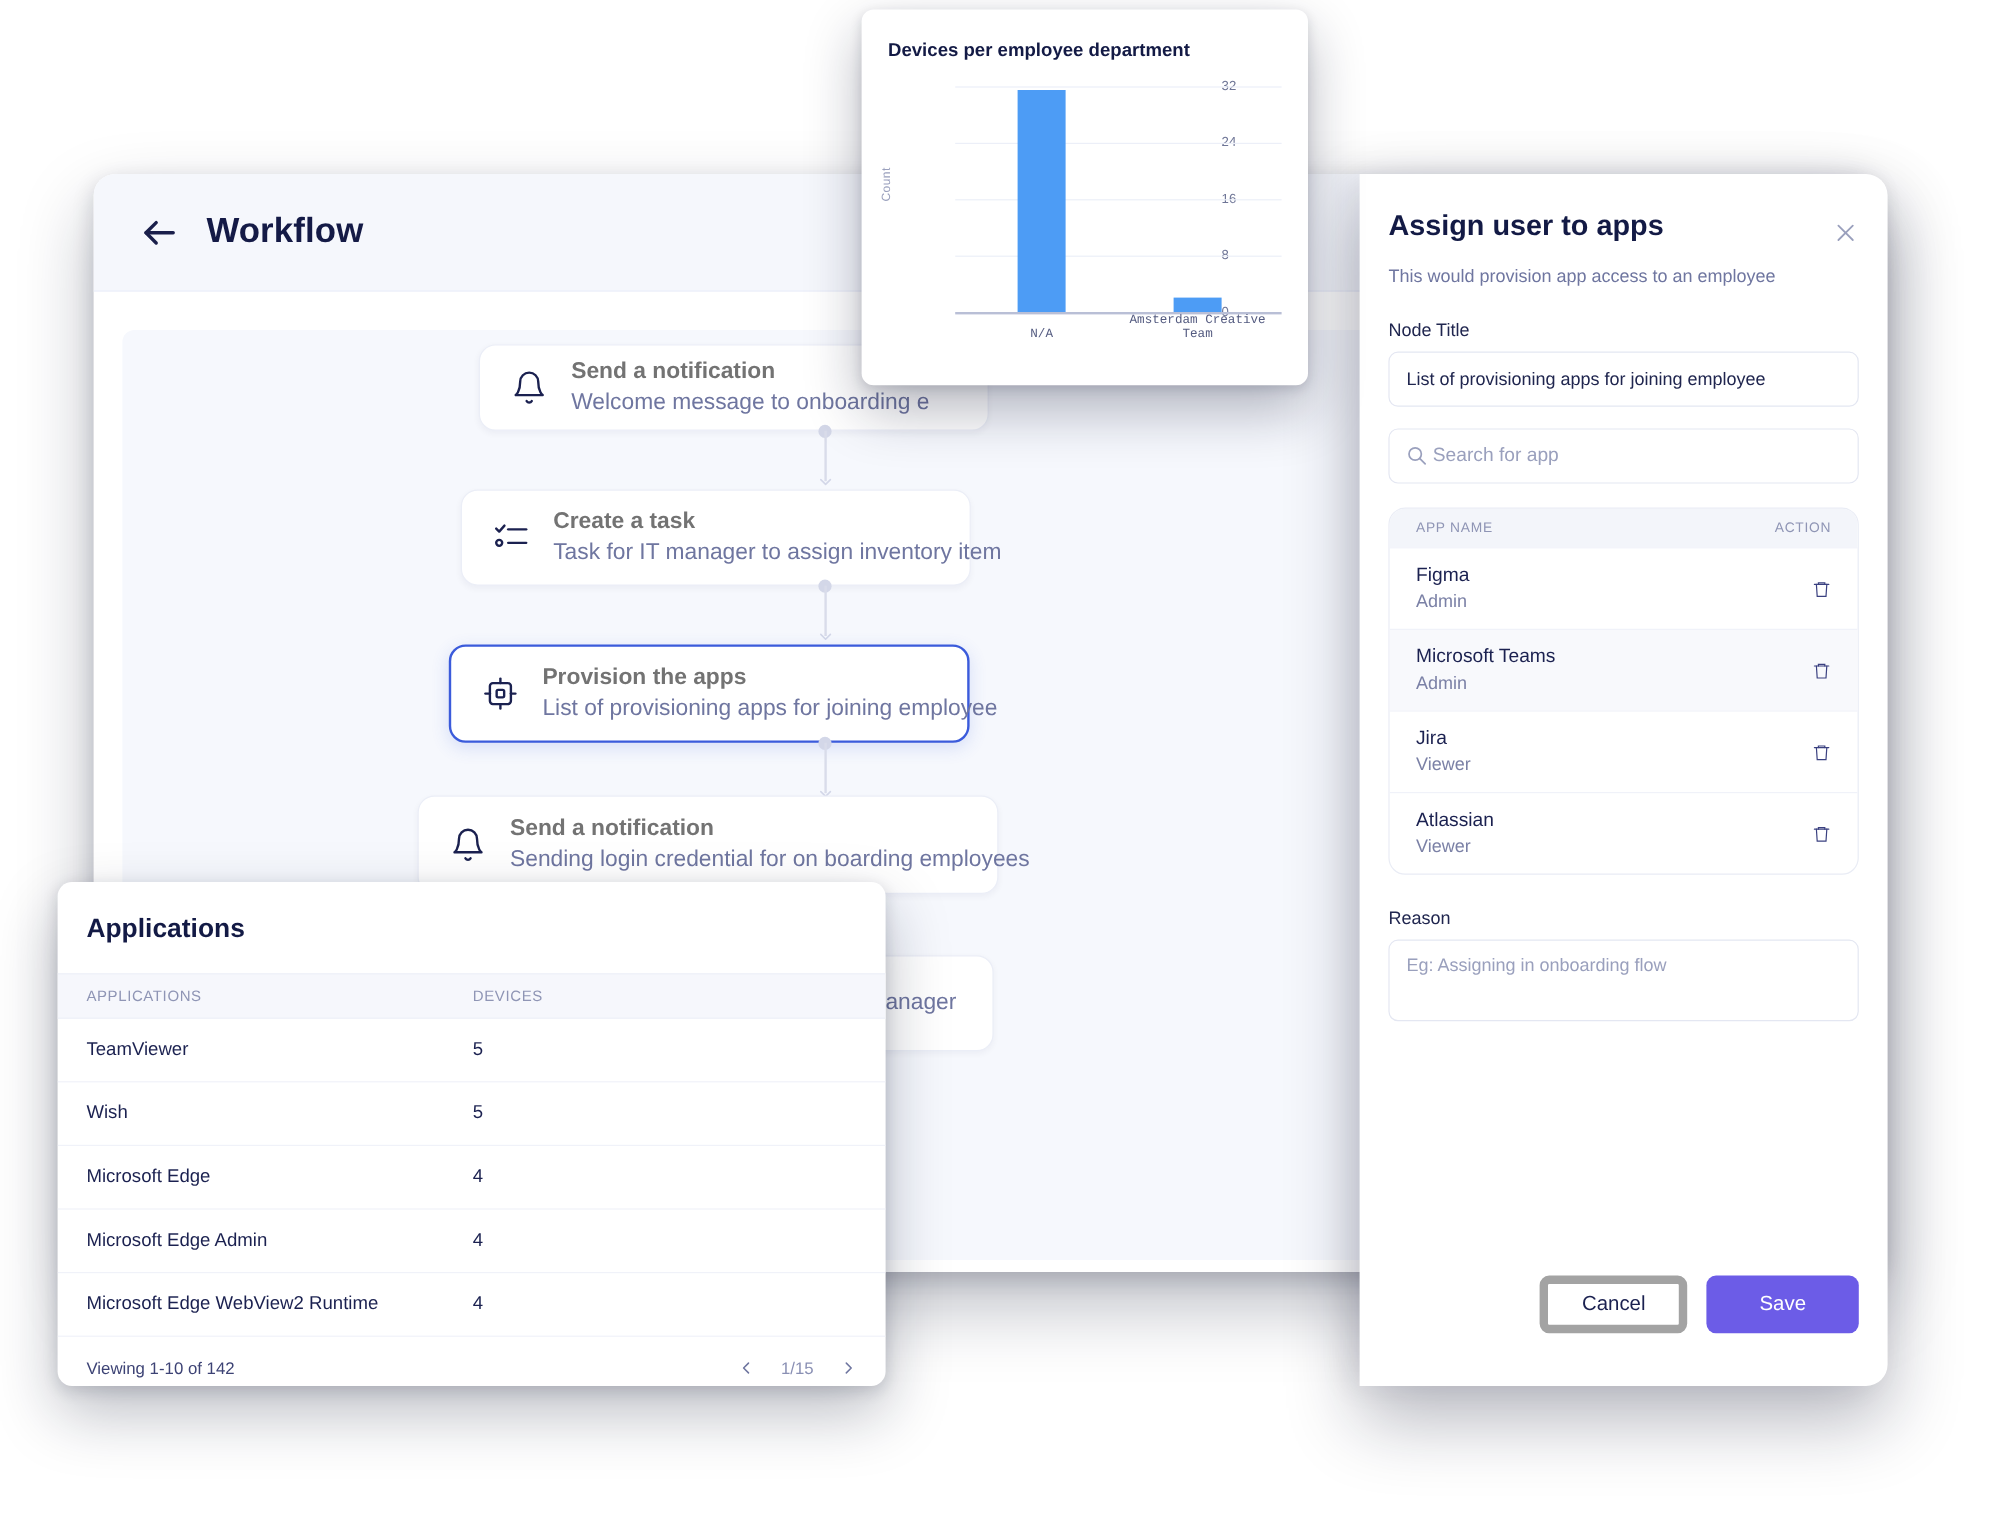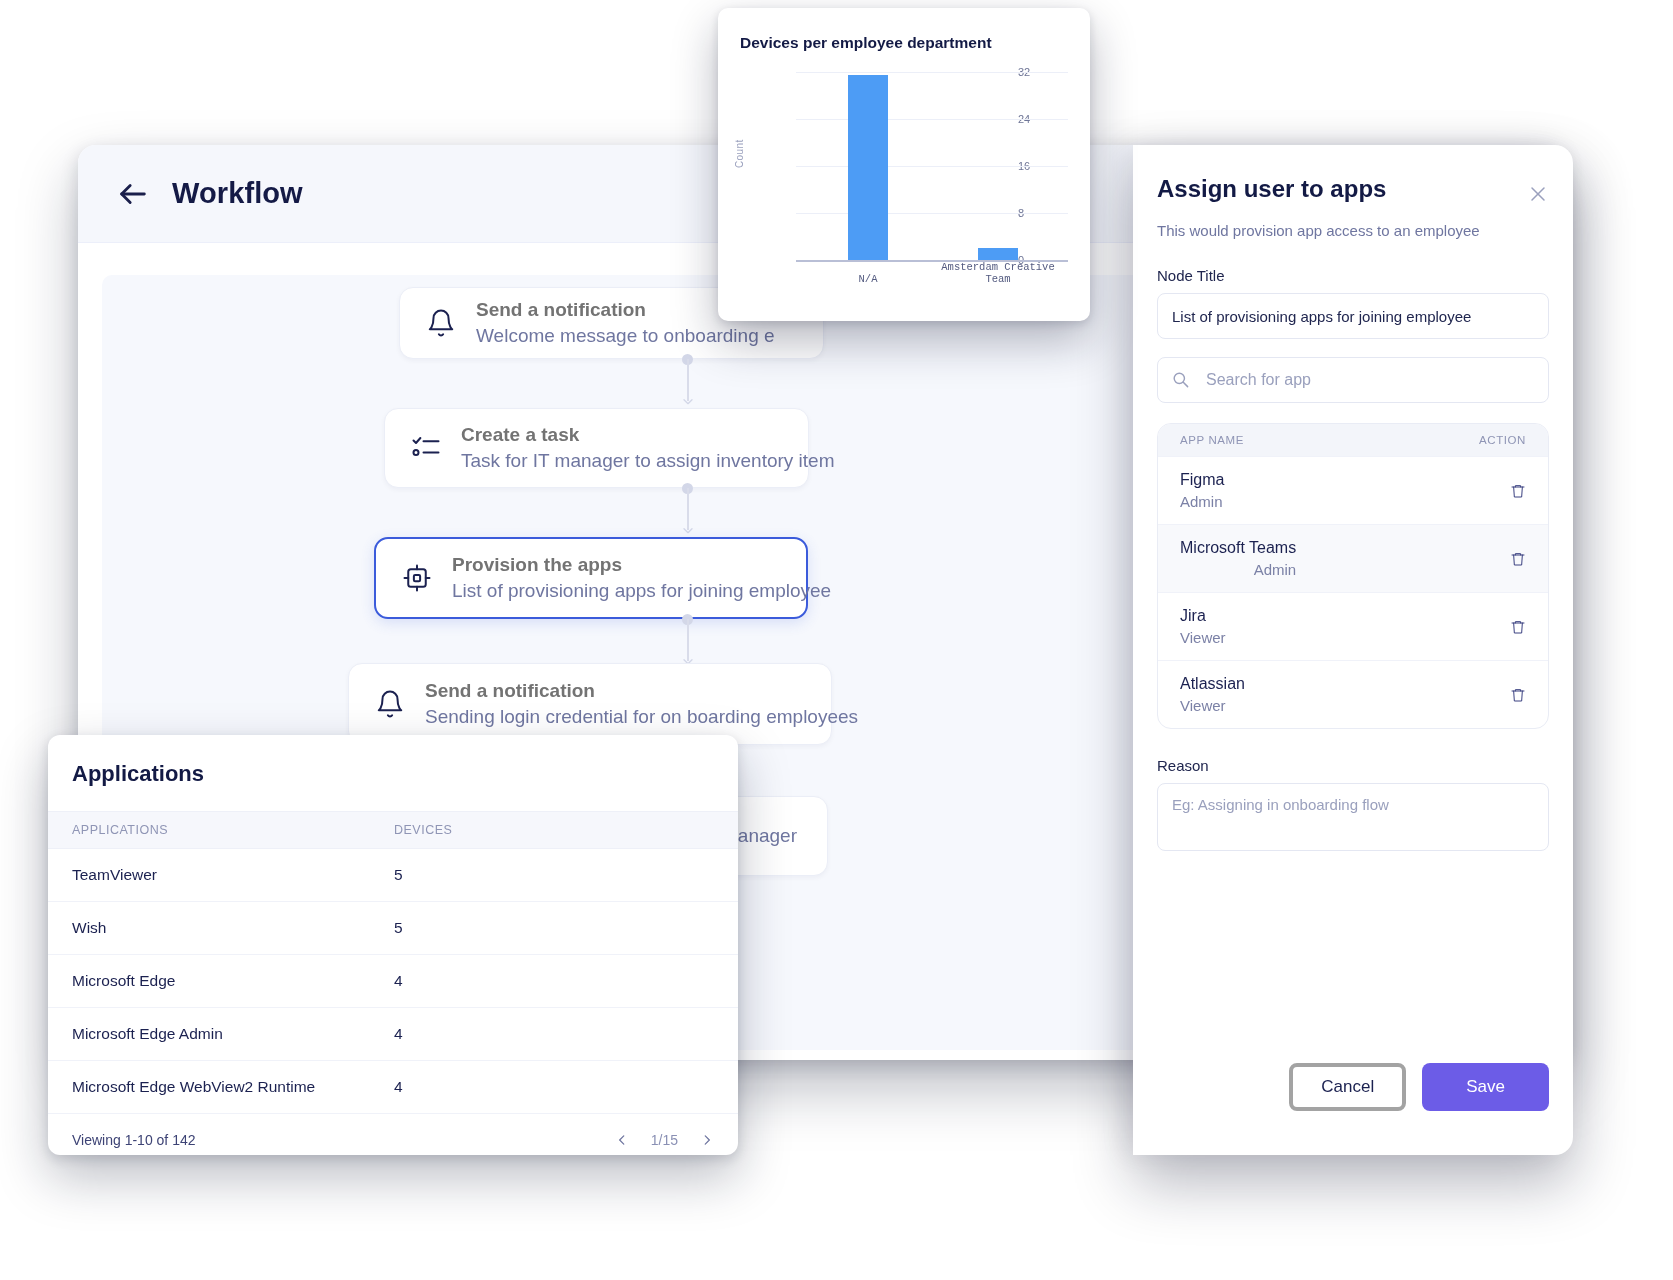--- a/index.html
+++ b/index.html
@@ -132,52 +132,52 @@
   .text-input {
     width: 100%; height: 46px; border: 1px solid #e4e7f2; border-radius: 8px;
     padding: 0 14px; font-size: 15px; color: #20264f;
     font-family: "Liberation Sans", sans-serif; background: #fff;
   }
   .text-input::placeholder { color: #9aa0bd; }
   #search-wrap { position: relative; margin-top: 18px; }
   #search-icon {
     position: absolute; left: 14px; top: 13px; width: 19px; height: 19px; color: #9aa0bd;
   }
-  #search-input { padding-left: 48px; font-size: 16px; }
+  #search-input { padding-left: 36px; font-size: 16px; }
 
   #apps-table {
     margin-top: 20px; border: 1px solid #e9ecf5; border-radius: 14px; overflow: hidden;
   }
   #apps-table-head {
     display: flex; justify-content: space-between; align-items: center;
     background: #f3f5fa; padding: 10px 22px;
     font-size: 11.5px; color: #8f95b5; letter-spacing: .6px;
   }
   .at-row {
     display: flex; justify-content: space-between; align-items: center;
     padding: 14px 22px; border-top: 1px solid #f0f2f9;
   }
-  .at-row.alt { background: #f8f9fc; text-align: right; }
+  .at-row.alt { background: #f8f9fc; }
   .at-name { font-size: 16px; color: #1b2150; }
   .at-role { font-size: 15px; color: #7b81a6; margin-top: 4px; }
   .trash-icon { width: 16px; height: 18px; color: #3a4080; cursor: pointer; }
 
   #reason-area {
     width: 100%; height: 68px; border: 1px solid #e4e7f2; border-radius: 8px;
     padding: 12px 14px; font-size: 15px; color: #20264f; resize: none;
     font-family: "Liberation Sans", sans-serif;
   }
   #reason-area::placeholder { color: #9aa0bd; }
   #drawer-actions {
     position: absolute; right: 24px; bottom: 44px;
     display: flex; gap: 16px; align-items: center;
   }
   #cancel-button {
     height: 48px; padding: 0 28px; border-radius: 8px;
-    border: 4px solid #a3a3a3; background: #fff;
+    border: 7px solid #a3a3a3; background: #fff;
     font-size: 17px; color: #1b2150; cursor: pointer;
     font-family: "Liberation Sans", sans-serif;
   }
   #save-button {
     height: 48px; padding: 0 44px; border-radius: 8px; border: none;
     background: #6c5ce7; color: #fff; font-size: 17px; cursor: pointer;
     font-family: "Liberation Sans", sans-serif;
   }
 </style>
 </head>

